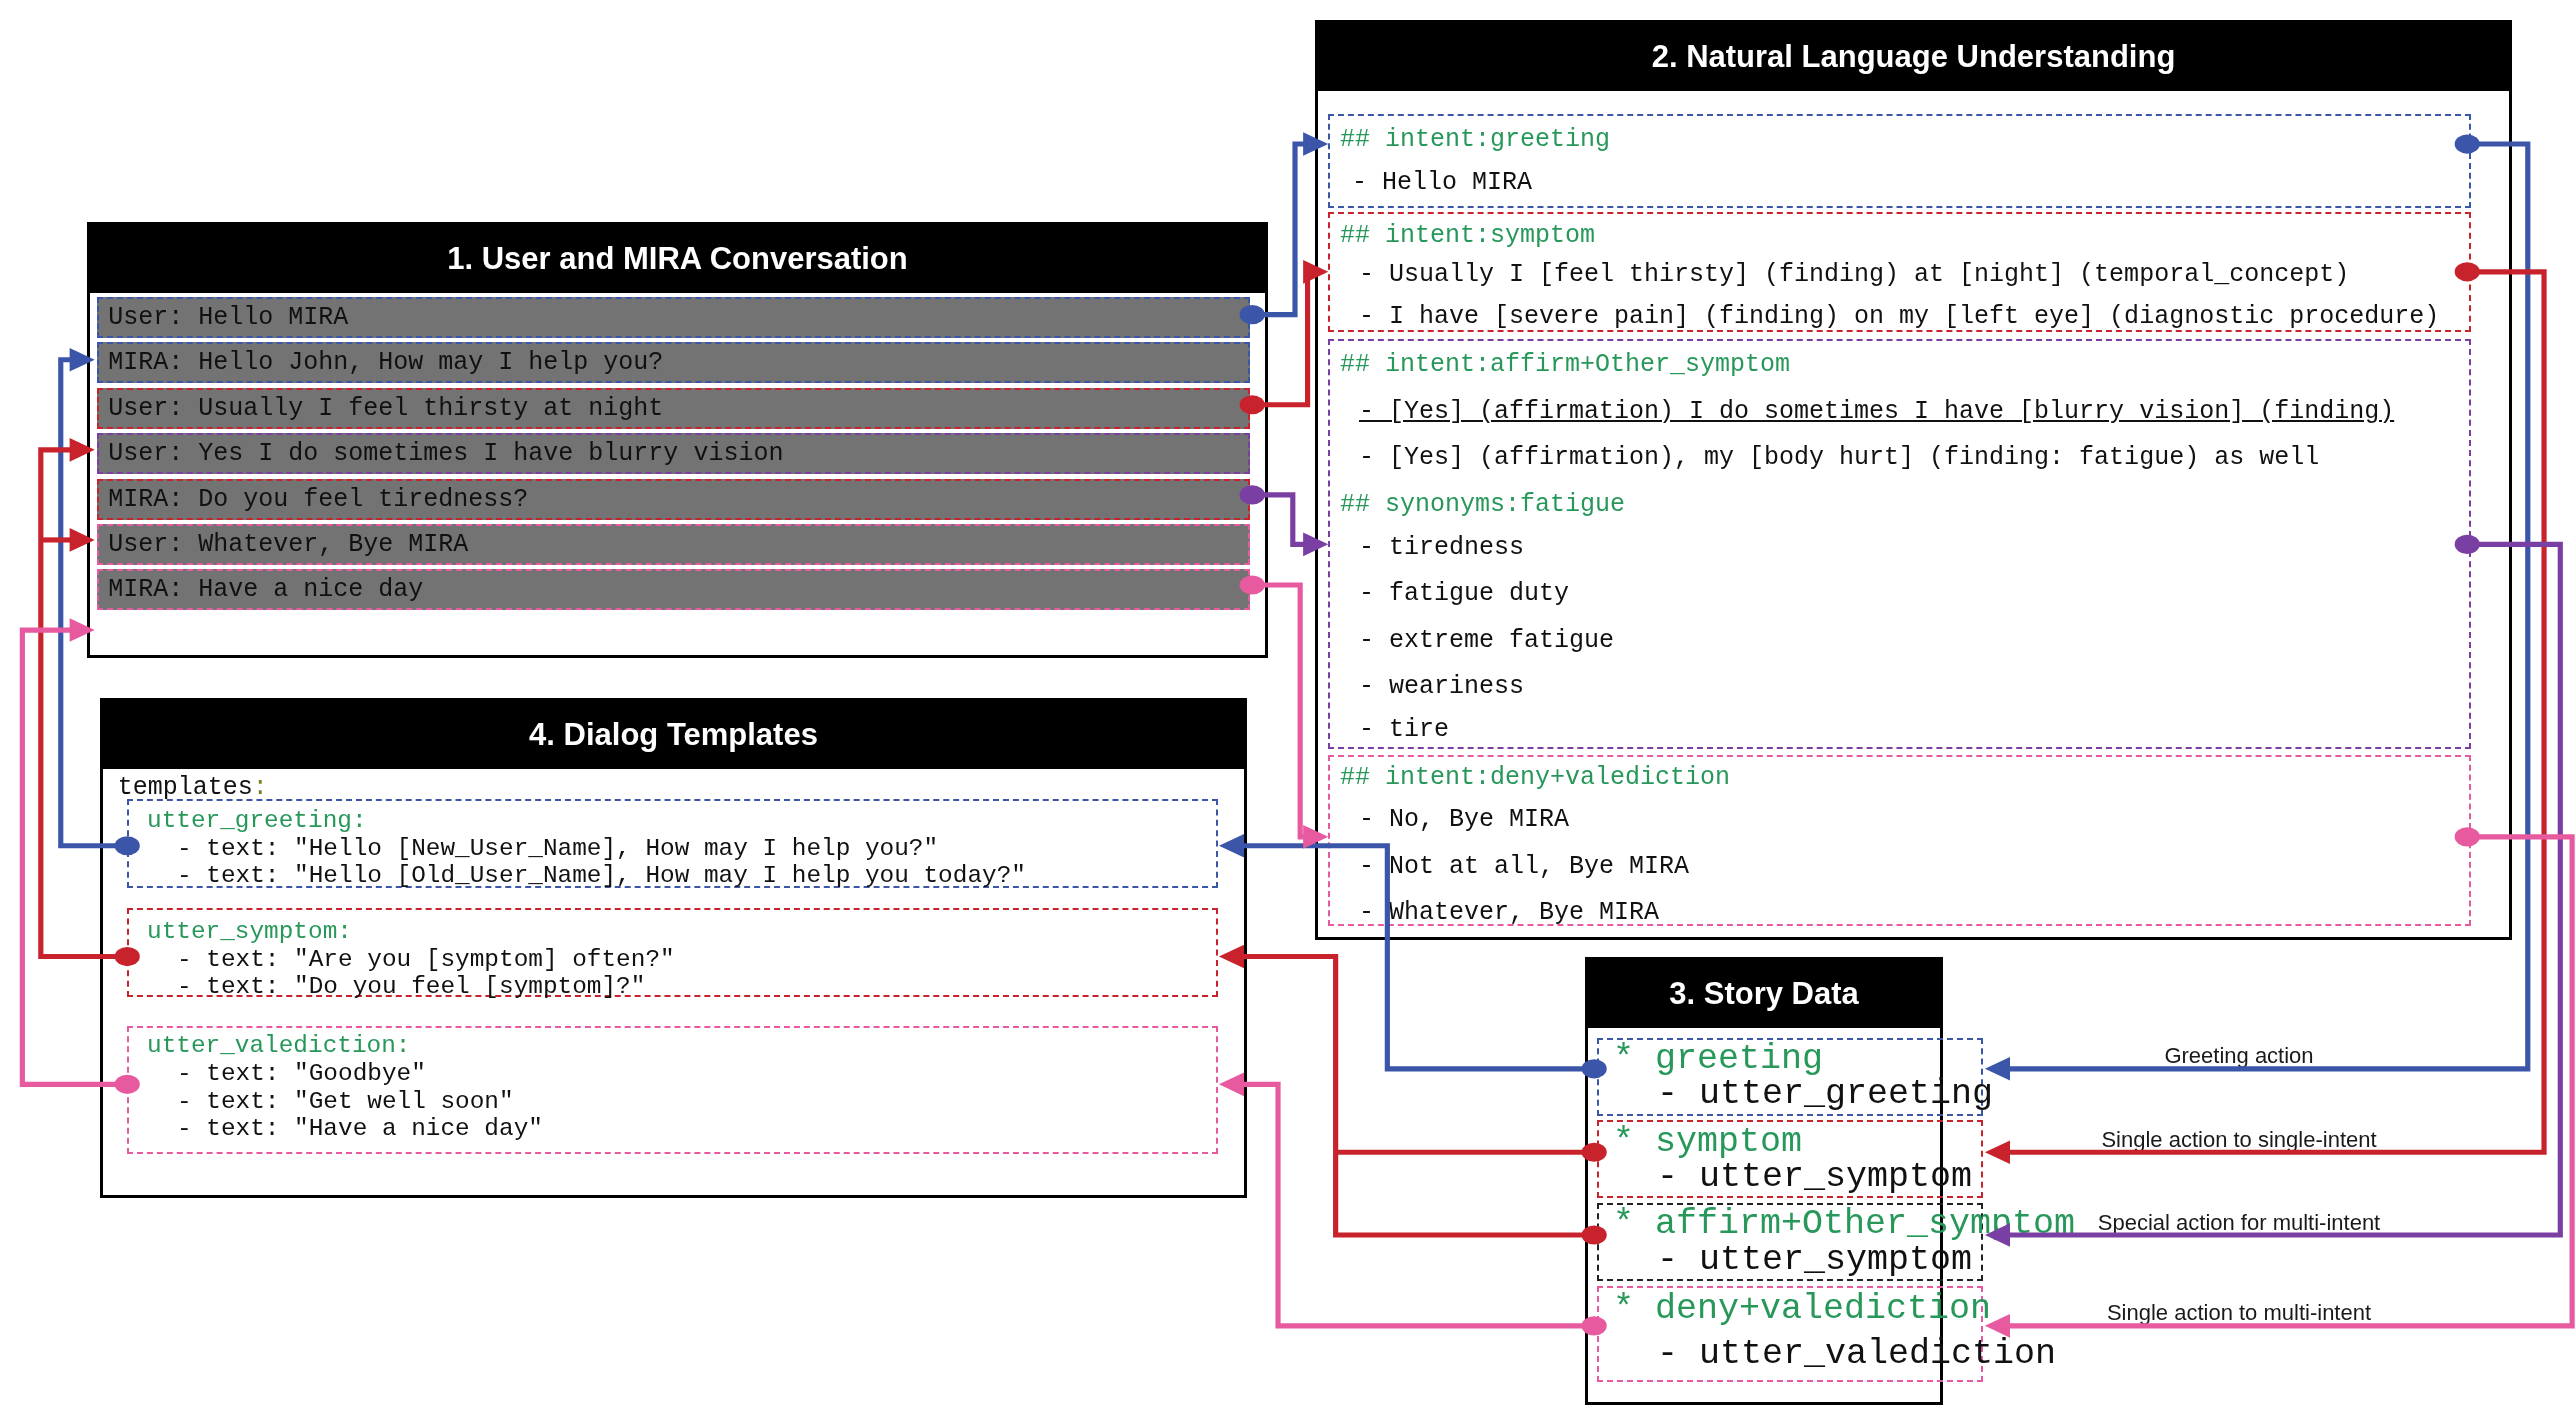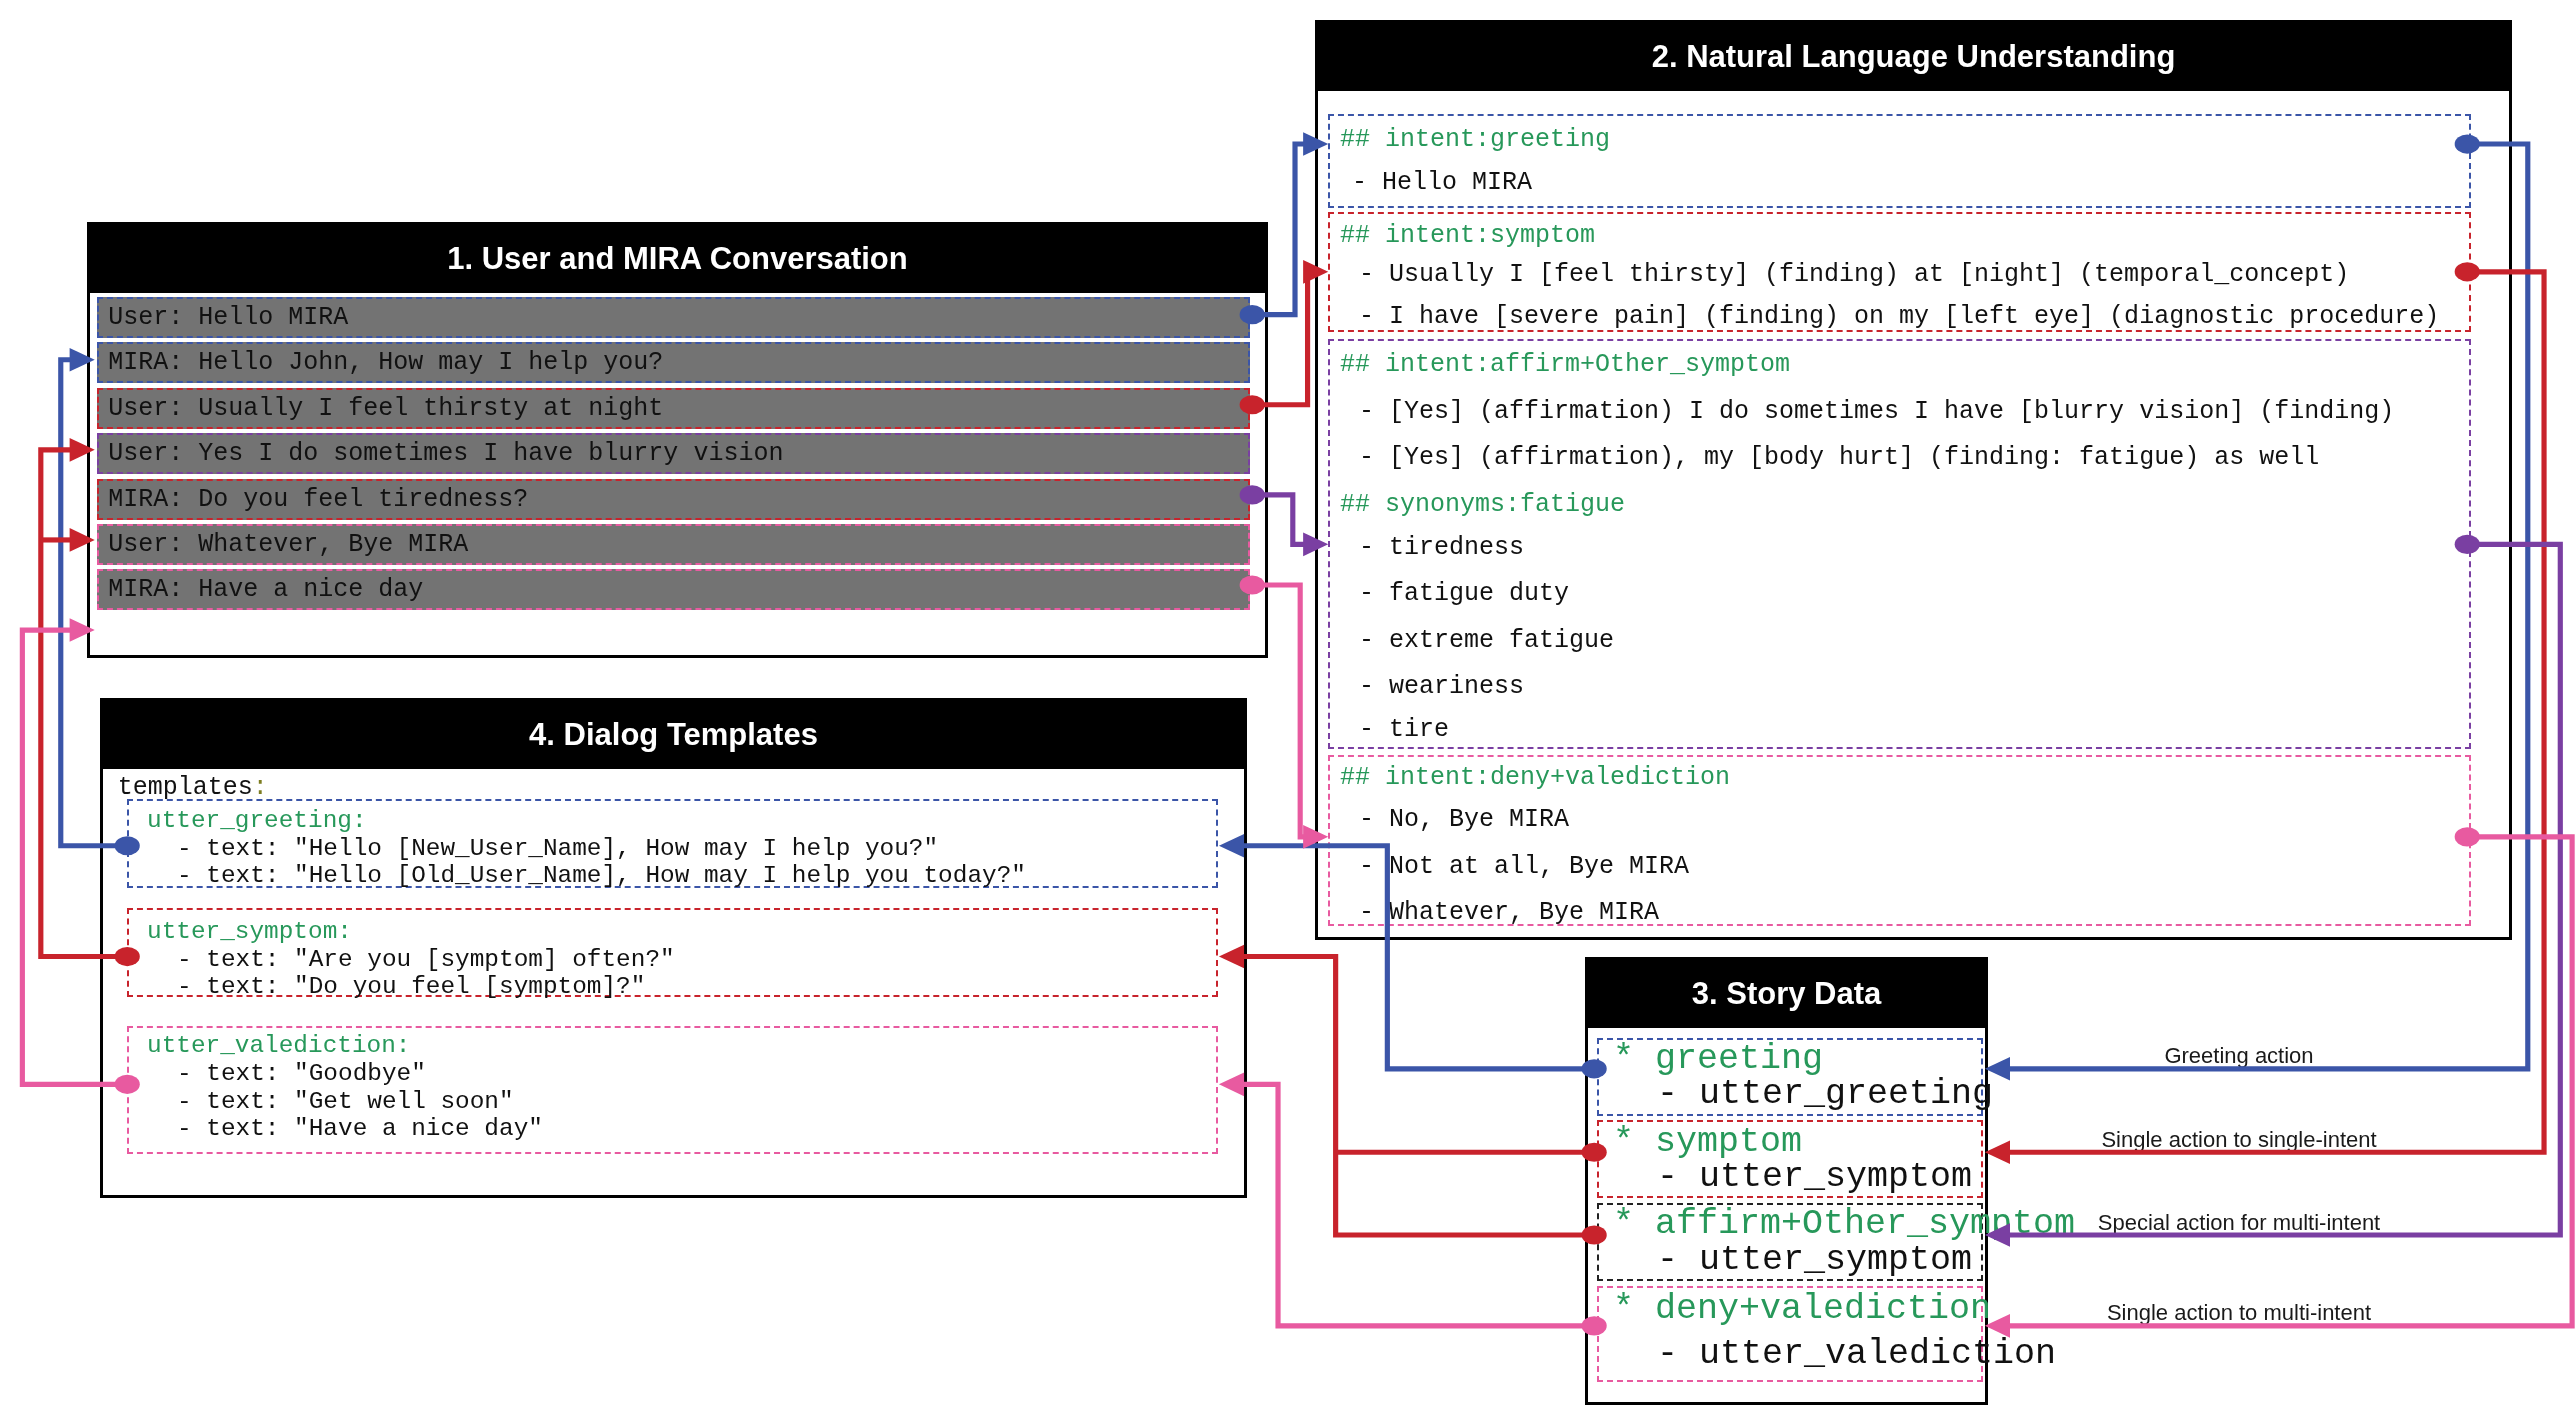--- a/index.html
+++ b/index.html
@@ -55,21 +55,21 @@
     <div class="ln green" style="left:22px;top:99px;">## intent:greeting</div>
     <div class="ln" style="left:34px;top:142px;">- Hello MIRA</div>
 
     <div class="box bred" style="left:9.6px;top:189px;width:1143px;height:120px;"></div>
     <div class="ln green" style="left:22px;top:195px;">## intent:symptom</div>
     <div class="ln" style="left:41px;top:234px;">- Usually I [feel thirsty] (finding) at [night] (temporal_concept)</div>
     <div class="ln" style="left:41px;top:276px;">- I have [severe pain] (finding) on my [left eye] (diagnostic procedure)</div>
 
     <div class="box bpurple" style="left:9.6px;top:316px;width:1143px;height:410px;"></div>
     <div class="ln green" style="left:22px;top:324px;">## intent:affirm+Other_symptom</div>
-    <div class="ln" style="left:41px;top:371px;">- [Yes] (affirmation) I do sometimes I have [blurry vision] (finding)</div>
+    <div class="ln" style="left:41px;top:371px;text-decoration:underline;">- [Yes] (affirmation) I do sometimes I have [blurry vision] (finding)</div>
     <div class="ln" style="left:41px;top:417px;">- [Yes] (affirmation), my [body hurt] (finding: fatigue) as well</div>
     <div class="ln green" style="left:22px;top:464px;">## synonyms:fatigue</div>
     <div class="ln" style="left:41px;top:507px;">- tiredness</div>
     <div class="ln" style="left:41px;top:553px;">- fatigue duty</div>
     <div class="ln" style="left:41px;top:600px;">- extreme fatigue</div>
     <div class="ln" style="left:41px;top:646px;">- weariness</div>
     <div class="ln" style="left:41px;top:689px;">- tire</div>
 
     <div class="box bpink" style="left:9.6px;top:732px;width:1143px;height:171px;"></div>
     <div class="ln green" style="left:22px;top:737px;">## intent:deny+valediction</div>
@@ -92,21 +92,21 @@
     <div class="ln ln4" style="left:74px;top:241px;">- text: "Are you [symptom] often?"</div>
     <div class="ln ln4" style="left:74px;top:268px;">- text: "Do you feel [symptom]?"</div>
 
     <div class="box bpink" style="left:24.4px;top:325px;width:1091px;height:128px;"></div>
     <div class="ln ln4 green" style="left:44px;top:327px;">utter_valediction:</div>
     <div class="ln ln4" style="left:74px;top:355px;">- text: "Goodbye"</div>
     <div class="ln ln4" style="left:74px;top:383px;">- text: "Get well soon"</div>
     <div class="ln ln4" style="left:74px;top:410px;">- text: "Have a nice day"</div>
   </div>
 
-  <div class="panel" style="left:1585px;top:957px;width:403px;height:448px;border-width:3.7px;">
+  <div class="panel" style="left:1585px;top:957px;width:358px;height:448px;border-width:3.7px;">
     <div class="phead">3. Story Data</div>
 
     <div class="box bblue" style="left:8.9px;top:78px;width:386px;height:78px;"></div>
     <div class="ln ln3 green" style="left:25px;top:82px;">* greeting</div>
     <div class="ln ln3" style="left:69px;top:117px;">- utter_greeting</div>
 
     <div class="box bred" style="left:8.9px;top:160px;width:386px;height:78px;"></div>
     <div class="ln ln3 green" style="left:25px;top:165px;">* symptom</div>
     <div class="ln ln3" style="left:69px;top:200px;">- utter_symptom</div>
 

